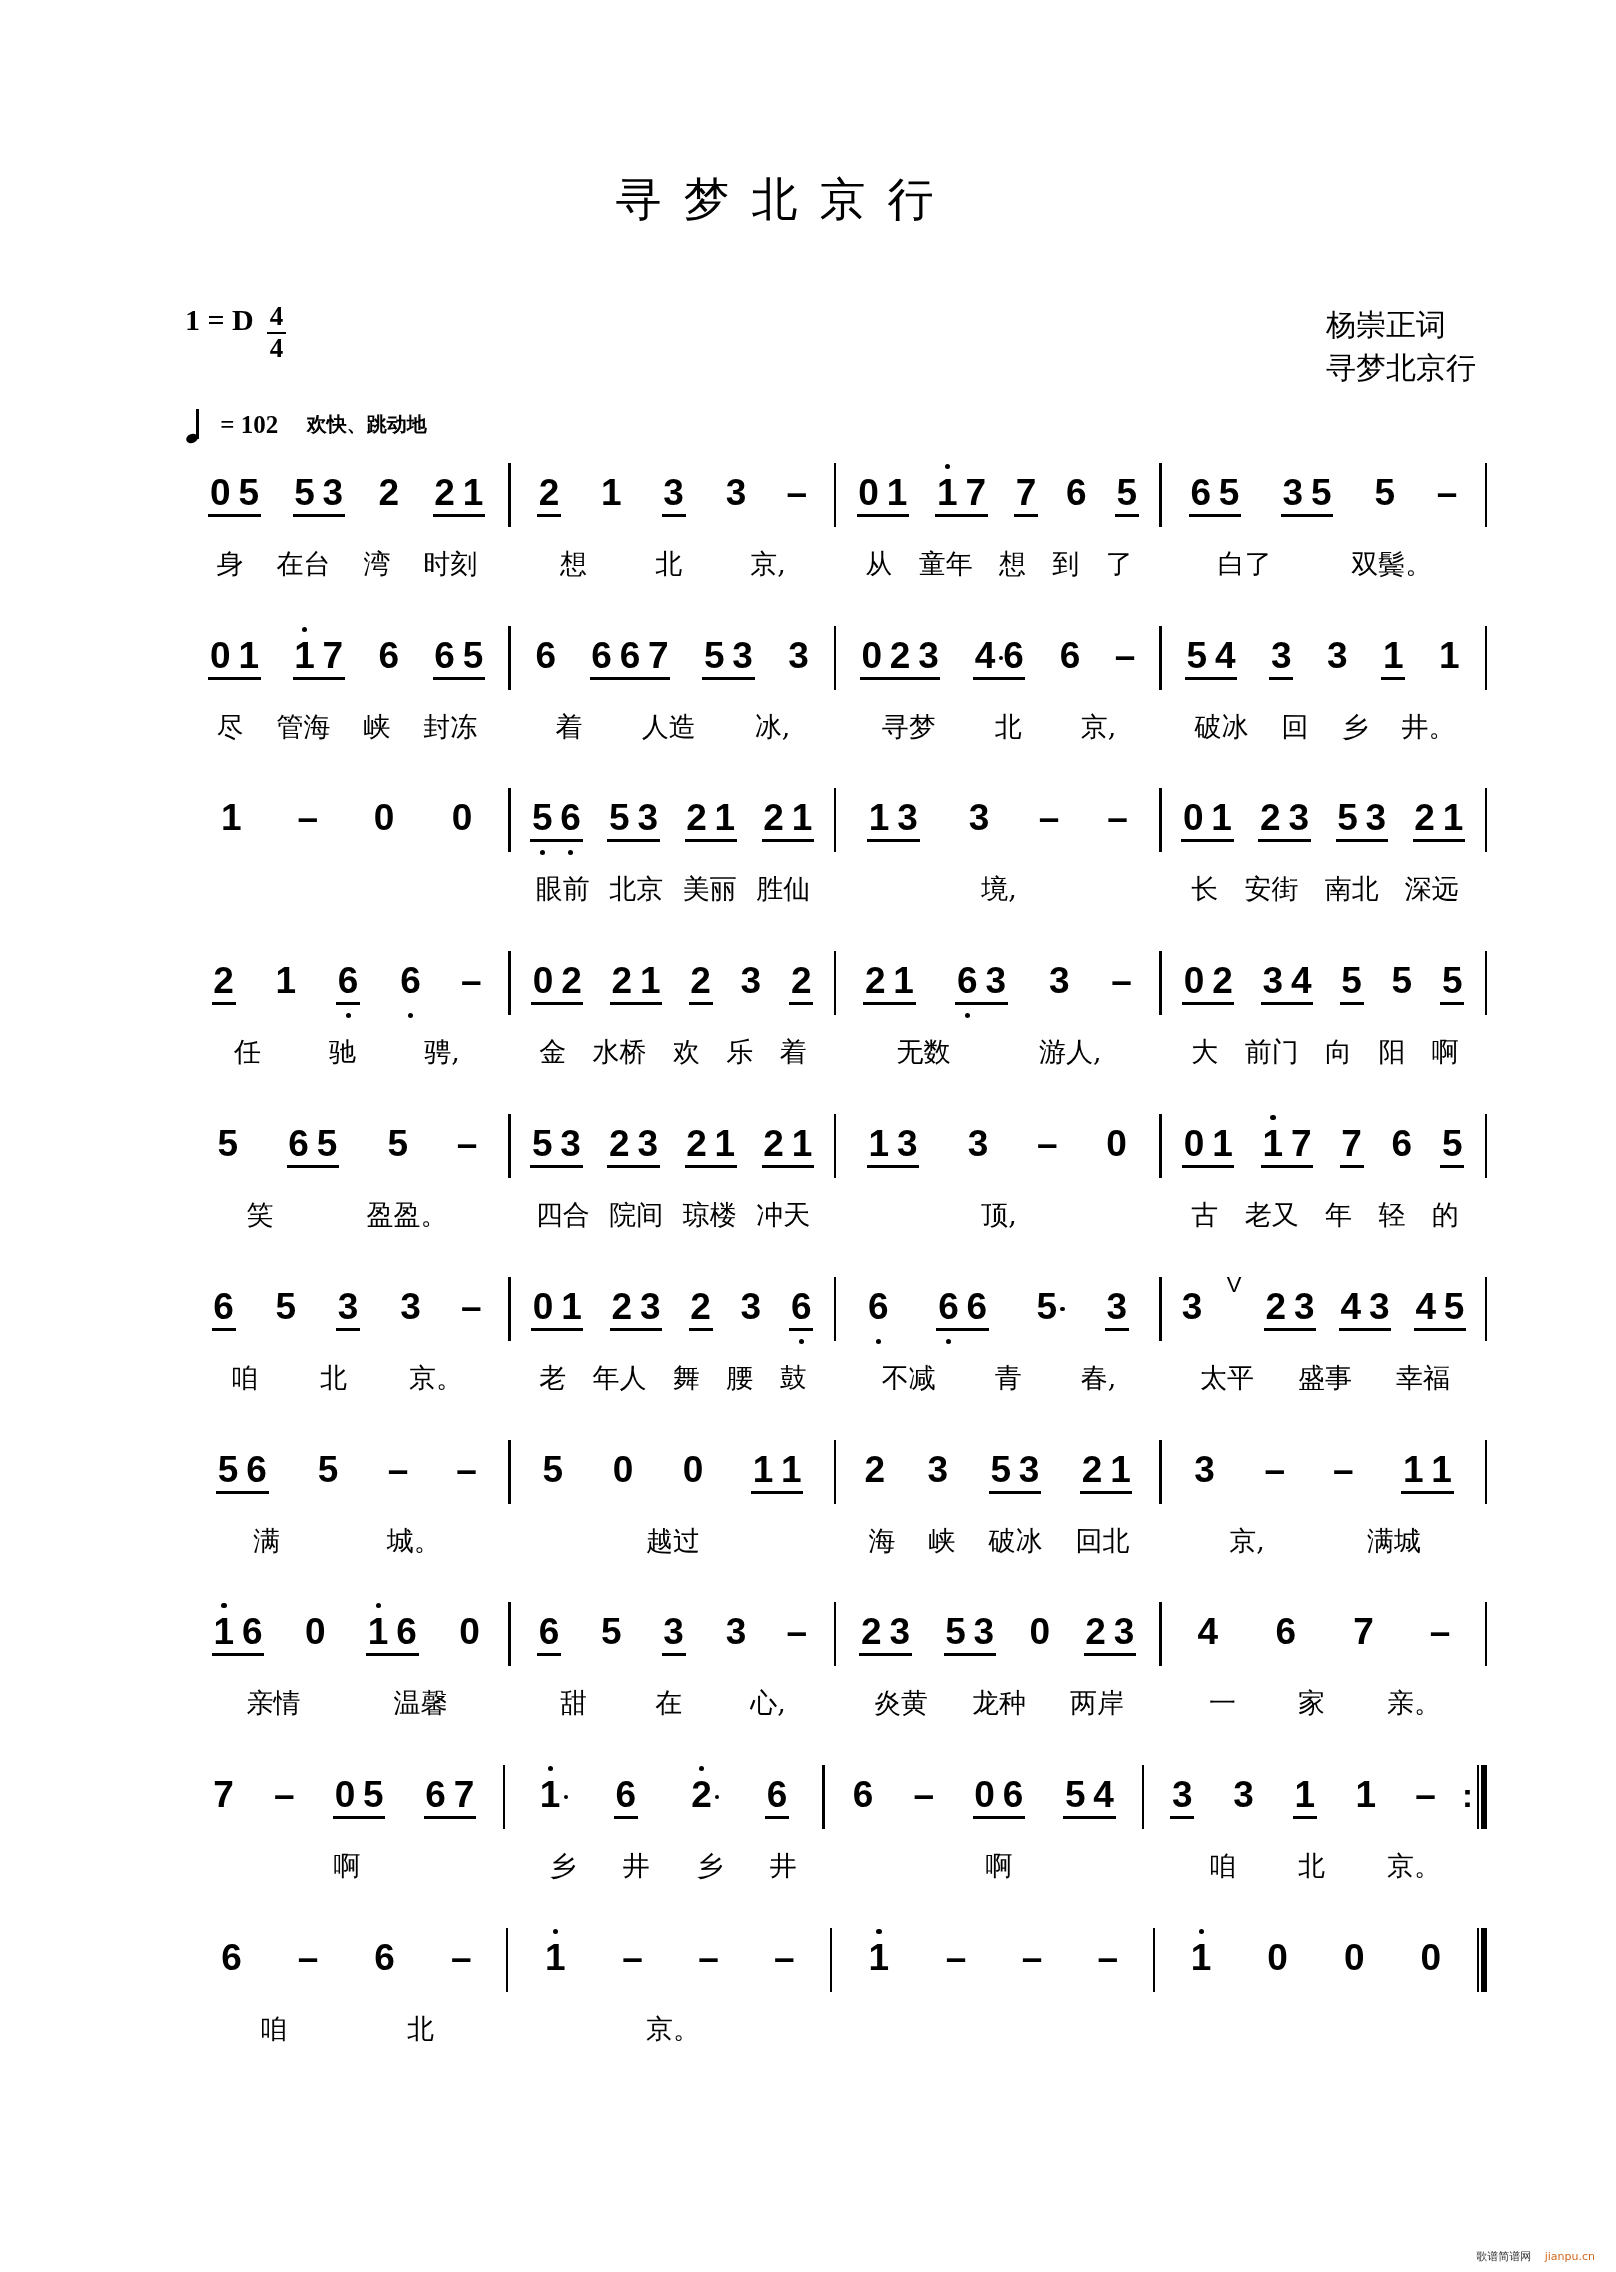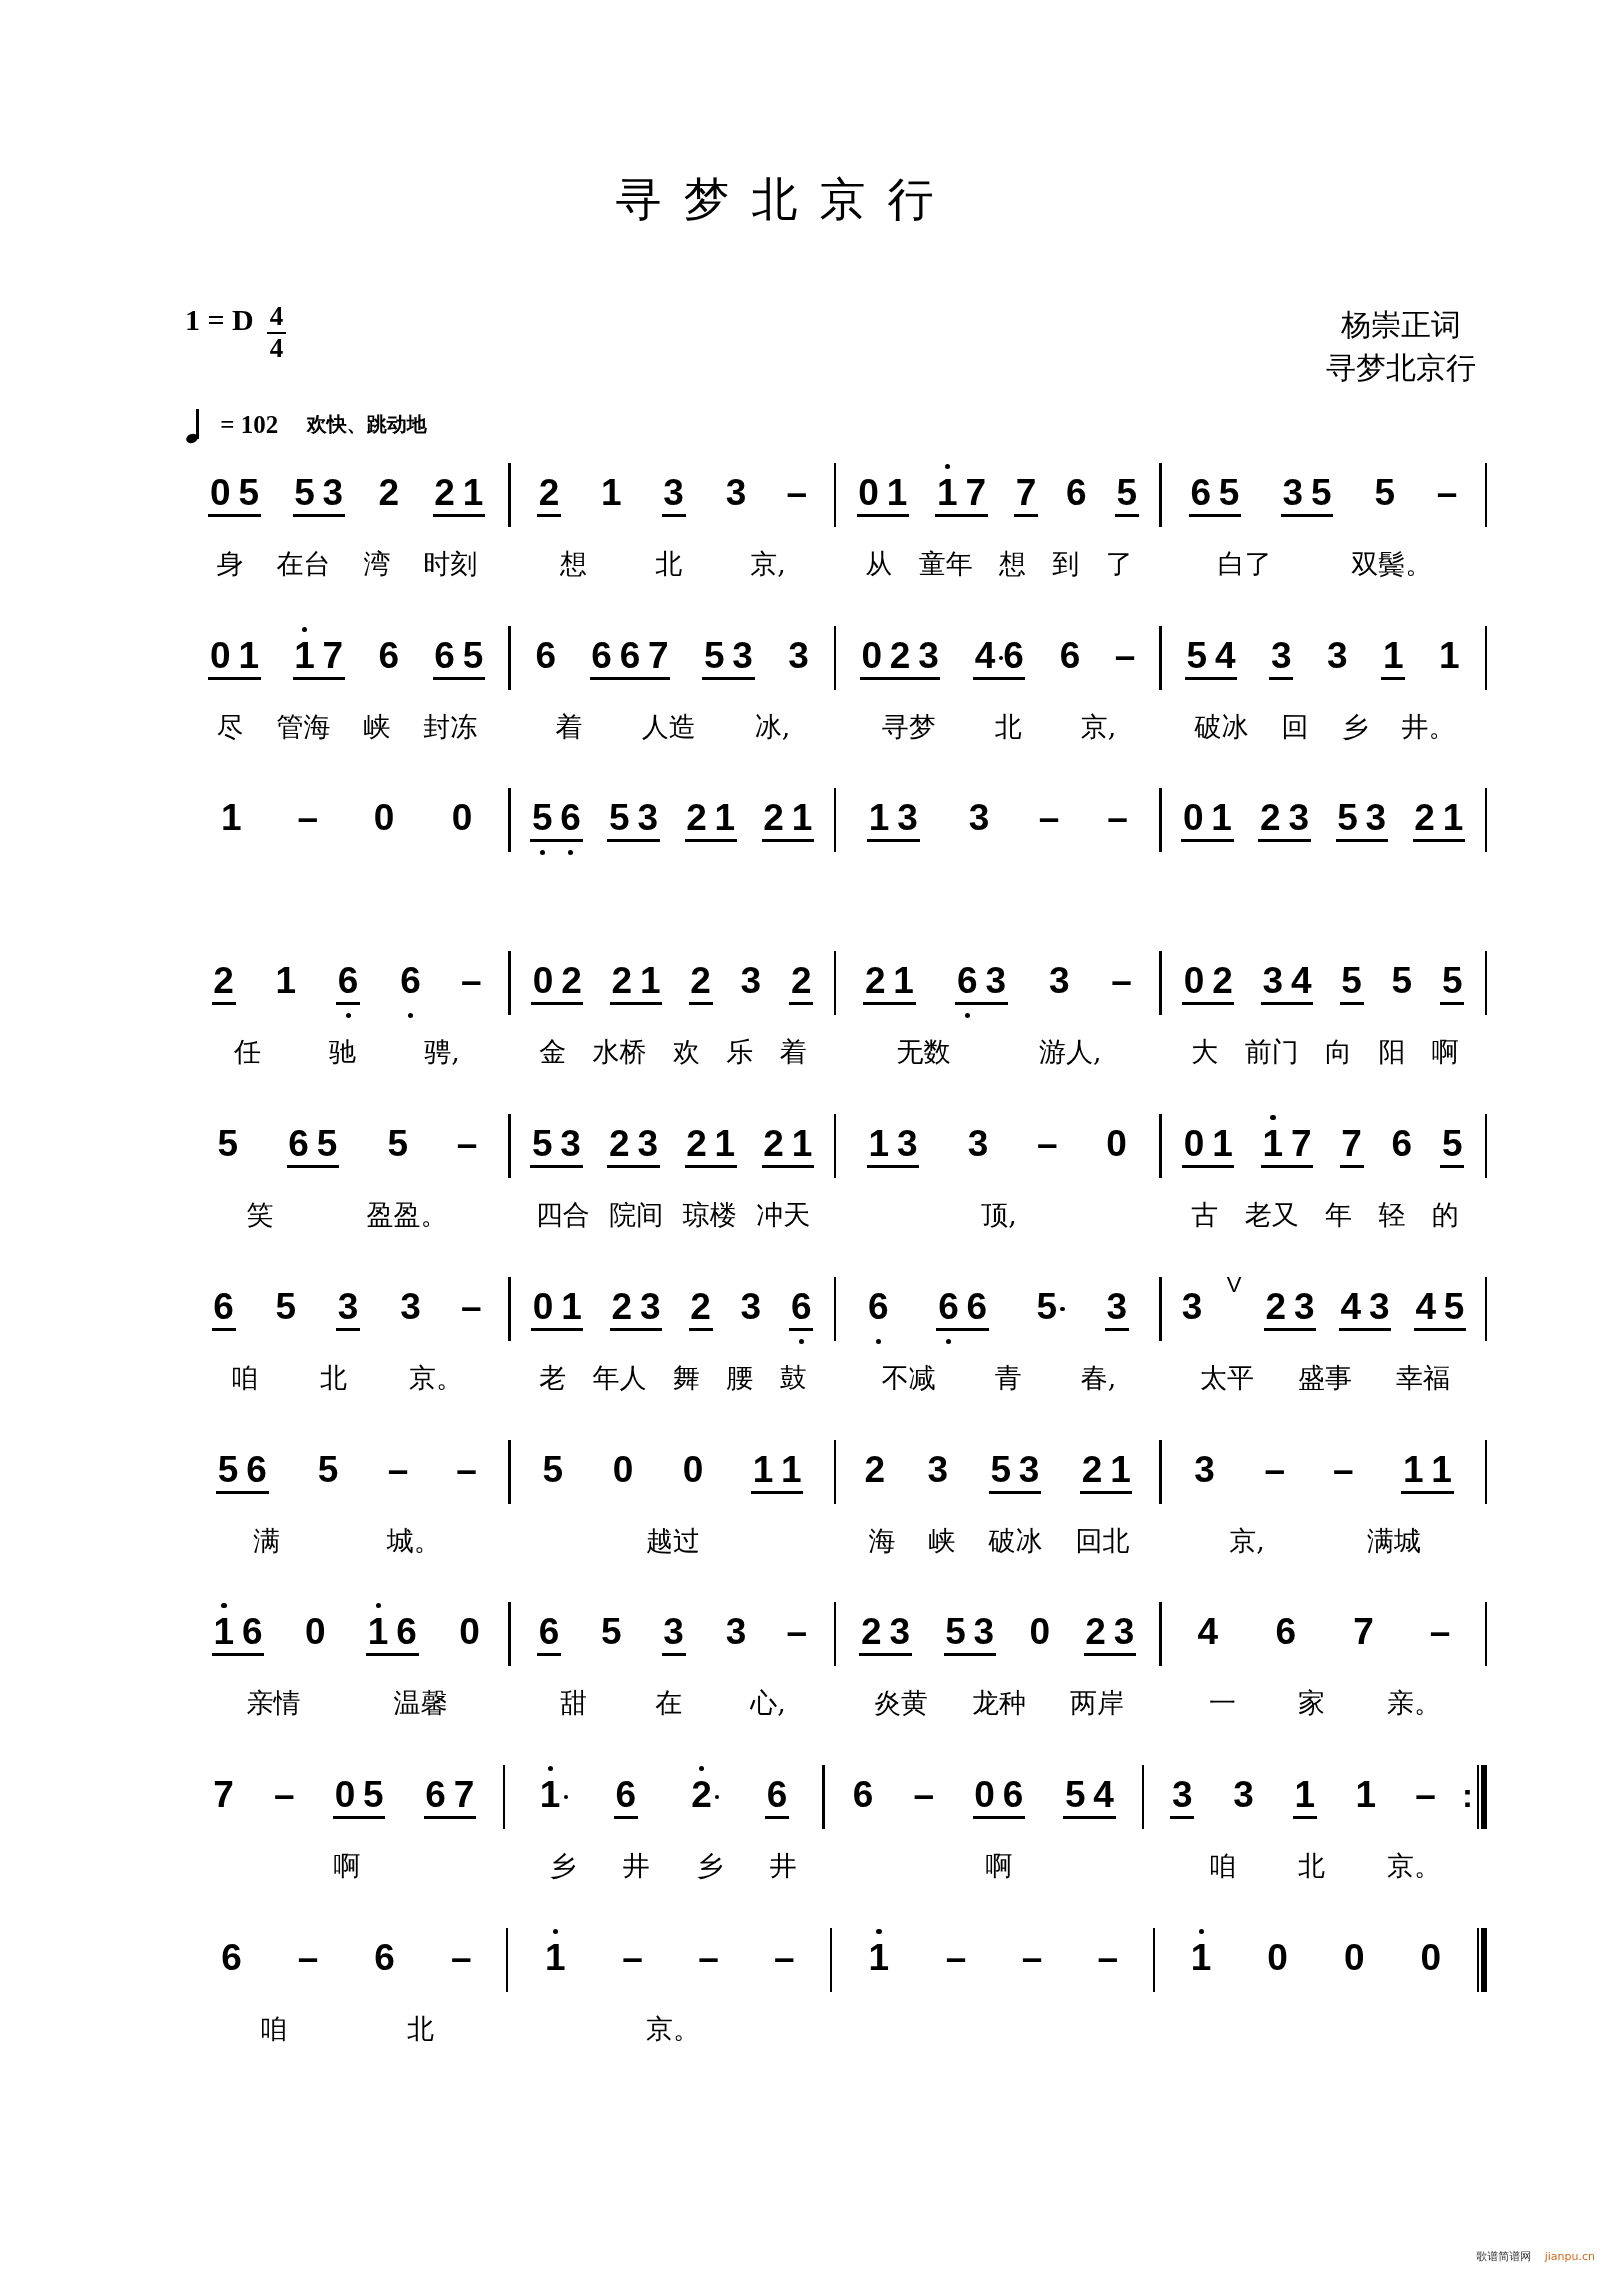--- a/index.html
+++ b/index.html
@@ -8,21 +8,21 @@
     position: absolute; left: 0; width: 1571px; top: 169px; text-align: center;
     font-family: "DejaVu Serif", serif; font-size: 46px; letter-spacing: 22px; font-weight: normal;
   }
   .key {
     position: absolute; left: 185px; top: 303px; font-family: "Liberation Serif", serif;
     font-weight: bold; font-size: 30px; display: flex; align-items: flex-start;
   }
   .timesig { display: inline-flex; flex-direction: column; align-items: center; margin-left: 13.3px; line-height: 1; font-size: 27px; }
   .timesig .bar { width: 19px; height: 2.2px; background: #000; margin: 1.5px 0; }
   .credits {
-    position: absolute; right: 141px; top: 303px; text-align: center;
+    position: absolute; right: 141px; top: 303px; text-align: left;
     font-family: "DejaVu Serif", serif; font-size: 30px; line-height: 43px;
   }
   .tempo {
     position: absolute; left: 186px; top: 406px; font-family: "Liberation Serif", serif;
     font-weight: bold; font-size: 25px; display: flex; align-items: center; gap: 18px;
   }
   .tempo .lbl { font-family: "DejaVu Sans", sans-serif; font-weight: bold; font-size: 20px; margin-left: 10.4px; }
   .quarter-note { display: inline-block; position: relative; width: 16.3px; height: 37px; }
   .quarter-note .head { position: absolute; left: 0; bottom: 0; width: 12px; height: 9px; background: #000; border-radius: 50%; transform: rotate(-20deg); }
   .quarter-note .stem { position: absolute; left: 10.4px; bottom: 4.4px; width: 2.2px; height: 30px; background: #000; }
@@ -464,20 +464,43 @@
           <span class="group">
             <span class="digits">
               <span class="note">2</span>
               <span class="note">1</span>
             </span>
             <span class="ul"></span>
           </span>
         </div>
         <div class="barline"></div>
       </div>
+      <div class="lyrics-row">
+        <div class="lyric-measure">
+          <span></span>
+        </div>
+        <div class="lyric-spacer"></div>
+        <div class="lyric-measure">
+          <span>眼前</span>
+          <span>北京</span>
+          <span>美丽</span>
+          <span>胜仙</span>
+        </div>
+        <div class="lyric-spacer"></div>
+        <div class="lyric-measure">
+          <span>境,</span>
+        </div>
+        <div class="lyric-spacer"></div>
+        <div class="lyric-measure">
+          <span>长</span>
+          <span>安街</span>
+          <span>南北</span>
+          <span>深远</span>
+        </div>
+      </div>
     </div>
     <div class="system" style="top: 947px;">
       <div class="notes-row">
         <div class="measure">
           <span class="group">
             <span class="digits">
               <span class="note">2</span>
             </span>
             <span class="ul"></span>
           </span>

